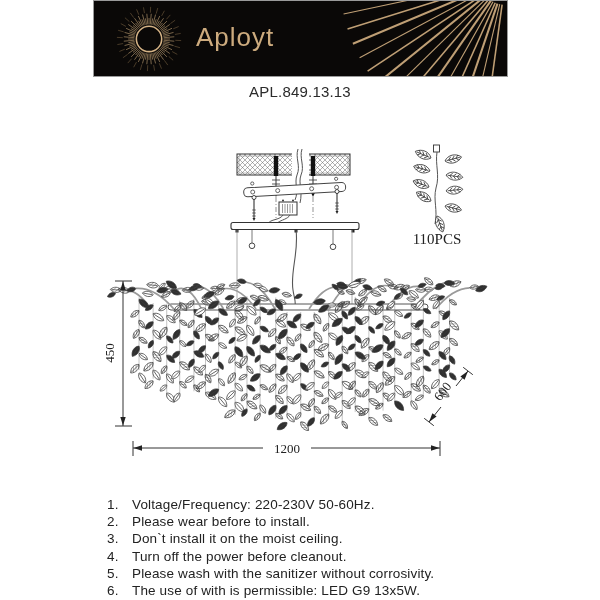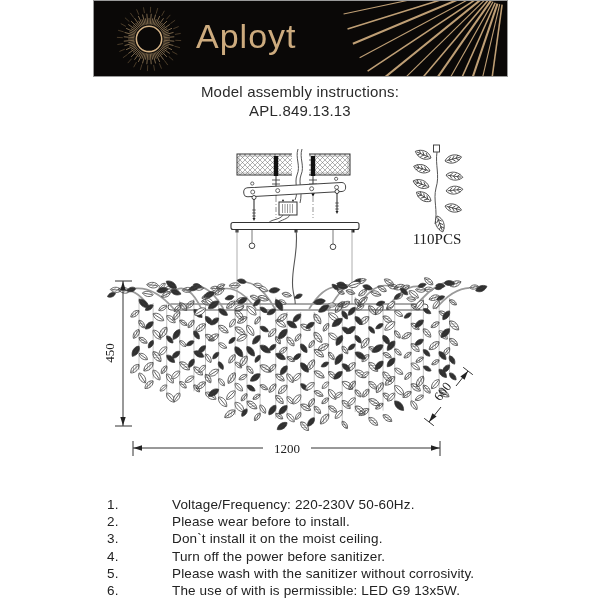--- a/index.html
+++ b/index.html
@@ -3,34 +3,34 @@
 <meta charset="utf-8">
 <style>
   html,body{margin:0;padding:0;background:#fff;}
   .page{position:relative;width:600px;height:600px;background:#ffffff;overflow:hidden;
         font-family:"Liberation Sans",sans-serif;}
   
   .banner{position:absolute;left:93px;top:0;width:415px;height:77px;background:#0a0807;
           border:1px solid #9a9a9a;box-sizing:border-box;}
   .banner svg{position:absolute;left:0;top:0;width:100%;height:100%;}
   .brand{position:absolute;left:102px;top:50%;transform:translateY(-56%);
-         font-size:34px;letter-spacing:1px;color:#cdab7e;font-weight:400;}
+         font-size:26px;letter-spacing:1px;color:#cdab7e;font-weight:400;}
   
   .title-block{position:absolute;left:0;top:83px;width:600px;text-align:center;
                color:#2b2b2b;font-size:15px;line-height:18.5px;letter-spacing:0.2px;}
   
   .drawing{position:absolute;left:80px;top:125px;width:440px;height:360px;}
   .dim{font-family:"Liberation Serif",serif;font-size:13px;fill:#222;}
   .pcs{font-family:"Liberation Serif",serif;font-size:15px;fill:#222;}
   
   .instructions{position:absolute;left:107px;top:496px;width:440px;
                 font-size:13.5px;line-height:17.2px;color:#222;letter-spacing:0.15px;}
   .instructions .row{display:flex;}
   .instructions .num{flex:0 0 25px;}
-  .instructions .txt{flex:1;margin-left:40px;}
+  .instructions .txt{flex:1;}
 </style>
 </head>
 <body>
 
 <div class="page">
 
   <div class="banner">
     <svg viewBox="0 0 415 77">
       <g id="g-rays">
           <line x1="392.5681623809211" y1="-16.594296038738257" x2="251.71490787525303" y2="13.344987439019086" stroke="#c9a87b" stroke-width="1.1" stroke-opacity="0.95"></line>
@@ -149,21 +149,20 @@
           <line x1="73.92442927423029" y1="23.241846523171766" x2="78.7965246685037" y2="19.740034639432157" stroke="#8a6f4a" stroke-width="0.5"></line>
           <line x1="76.88125708719417" y1="28.515580809556013" x2="82.41042532879287" y2="26.185709878346238" stroke="#8a6f4a" stroke-width="0.5"></line>
           <line x1="78.59043477472451" y1="34.31504765327098" x2="84.49942028021884" y2="33.27394713177565" stroke="#8a6f4a" stroke-width="0.5"></line>
           <circle cx="52" cy="39" r="13" fill="#0a0807" stroke="#d4b285" stroke-width="1.6"></circle>
         </g>
     </svg>
     <span class="brand">Aployt</span>
   </div>
 
   <div class="title-block">
-    <div>Model assembly instructions:</div>
     <div>APL.849.13.13</div>
   </div>
 
   <svg class="drawing" viewBox="80 125 440 360">
     <defs>
       <pattern id="lh" width="2.6" height="2.6" patternUnits="userSpaceOnUse" patternTransform="rotate(45)">
         <line x1="0" y1="0" x2="0" y2="2.6" stroke="#555" stroke-width="0.8"></line>
       </pattern>
       <pattern id="xh" width="5" height="5" patternUnits="userSpaceOnUse">
         <path d="M0 0 L5 5 M5 0 L0 5" stroke="#666" stroke-width="0.5" fill="none"></path>
@@ -672,21 +671,21 @@
     <div class="row">
       <span class="num">2.</span>
       <span class="txt">Please wear before to install.</span>
     </div>
     <div class="row">
       <span class="num">3.</span>
       <span class="txt">Don`t install it on the moist ceiling.</span>
     </div>
     <div class="row">
       <span class="num">4.</span>
-      <span class="txt">Turn off the power before sanitizer.</span>
+      <span class="txt">Turn off the power before cleanout.</span>
     </div>
     <div class="row">
       <span class="num">5.</span>
       <span class="txt">Please wash with the sanitizer without corrosivity.</span>
     </div>
     <div class="row">
       <span class="num">6.</span>
       <span class="txt">The use of with is permissible: LED G9 13x5W.</span>
     </div>
   </div>

